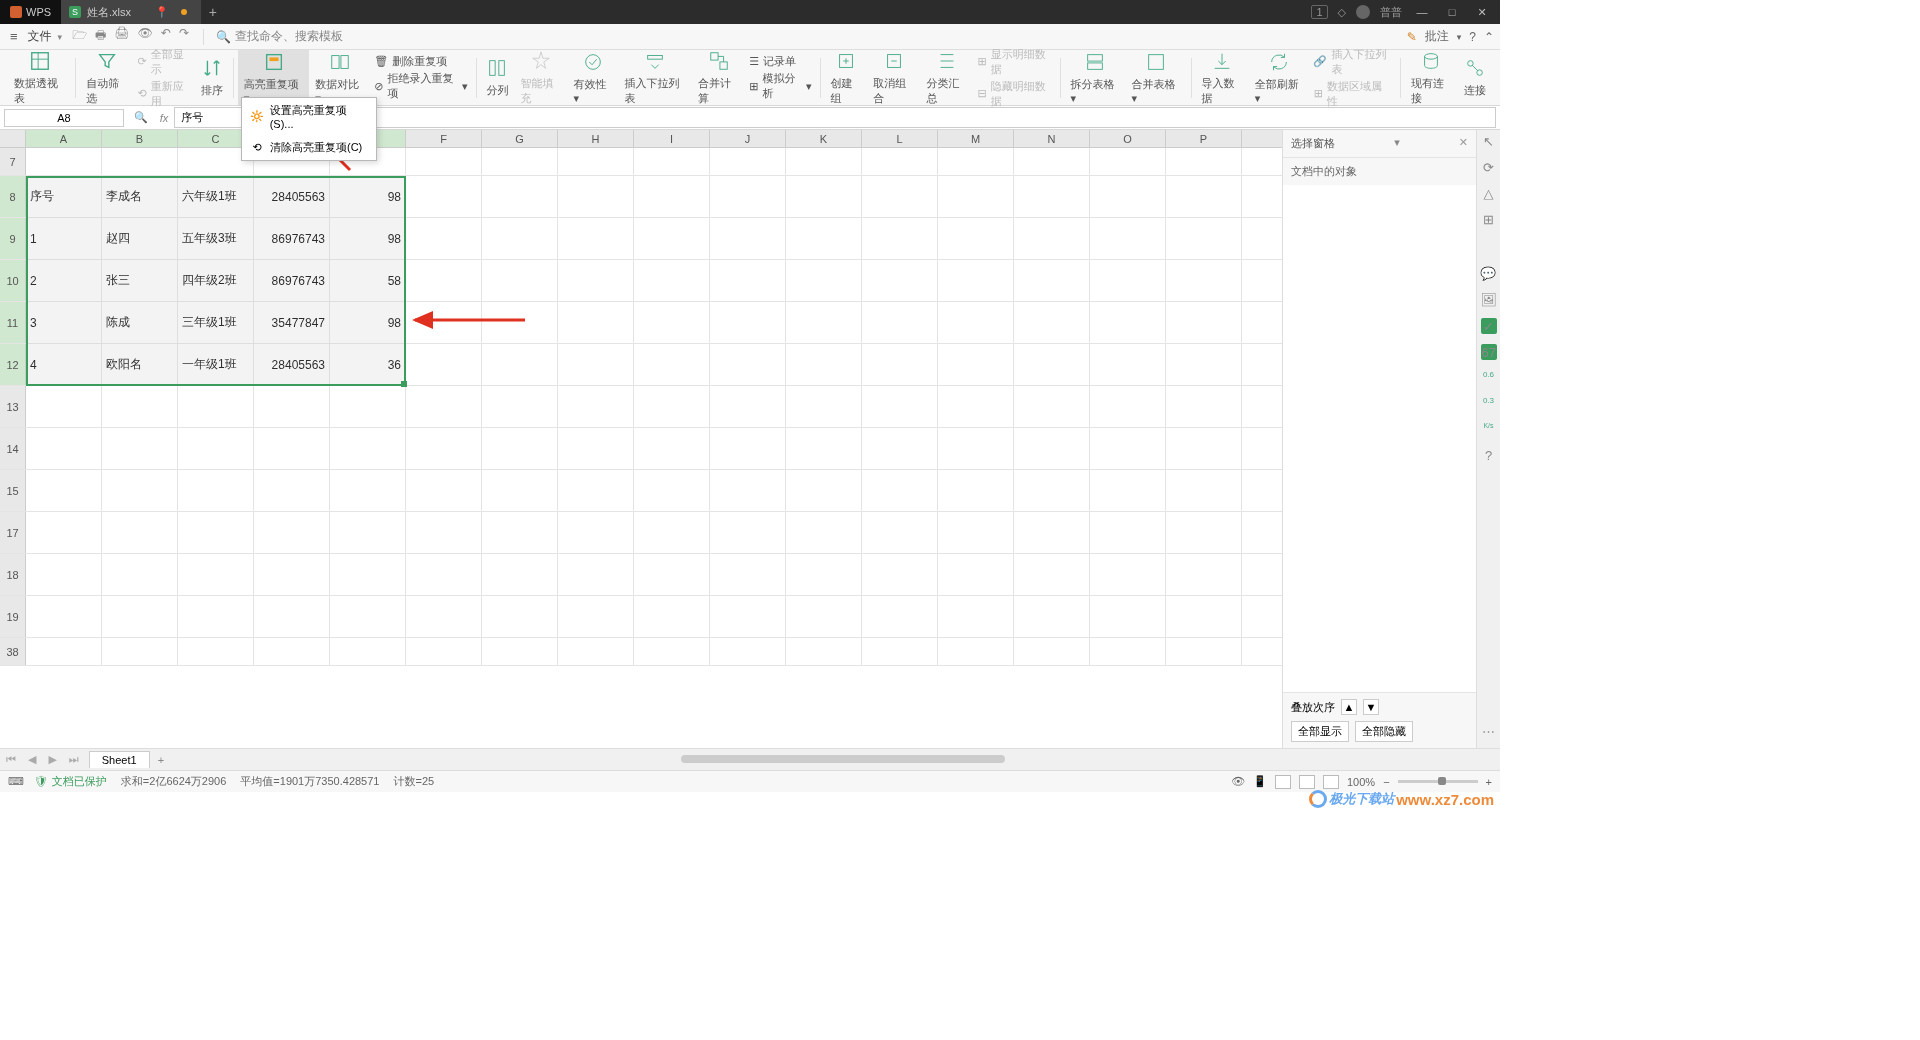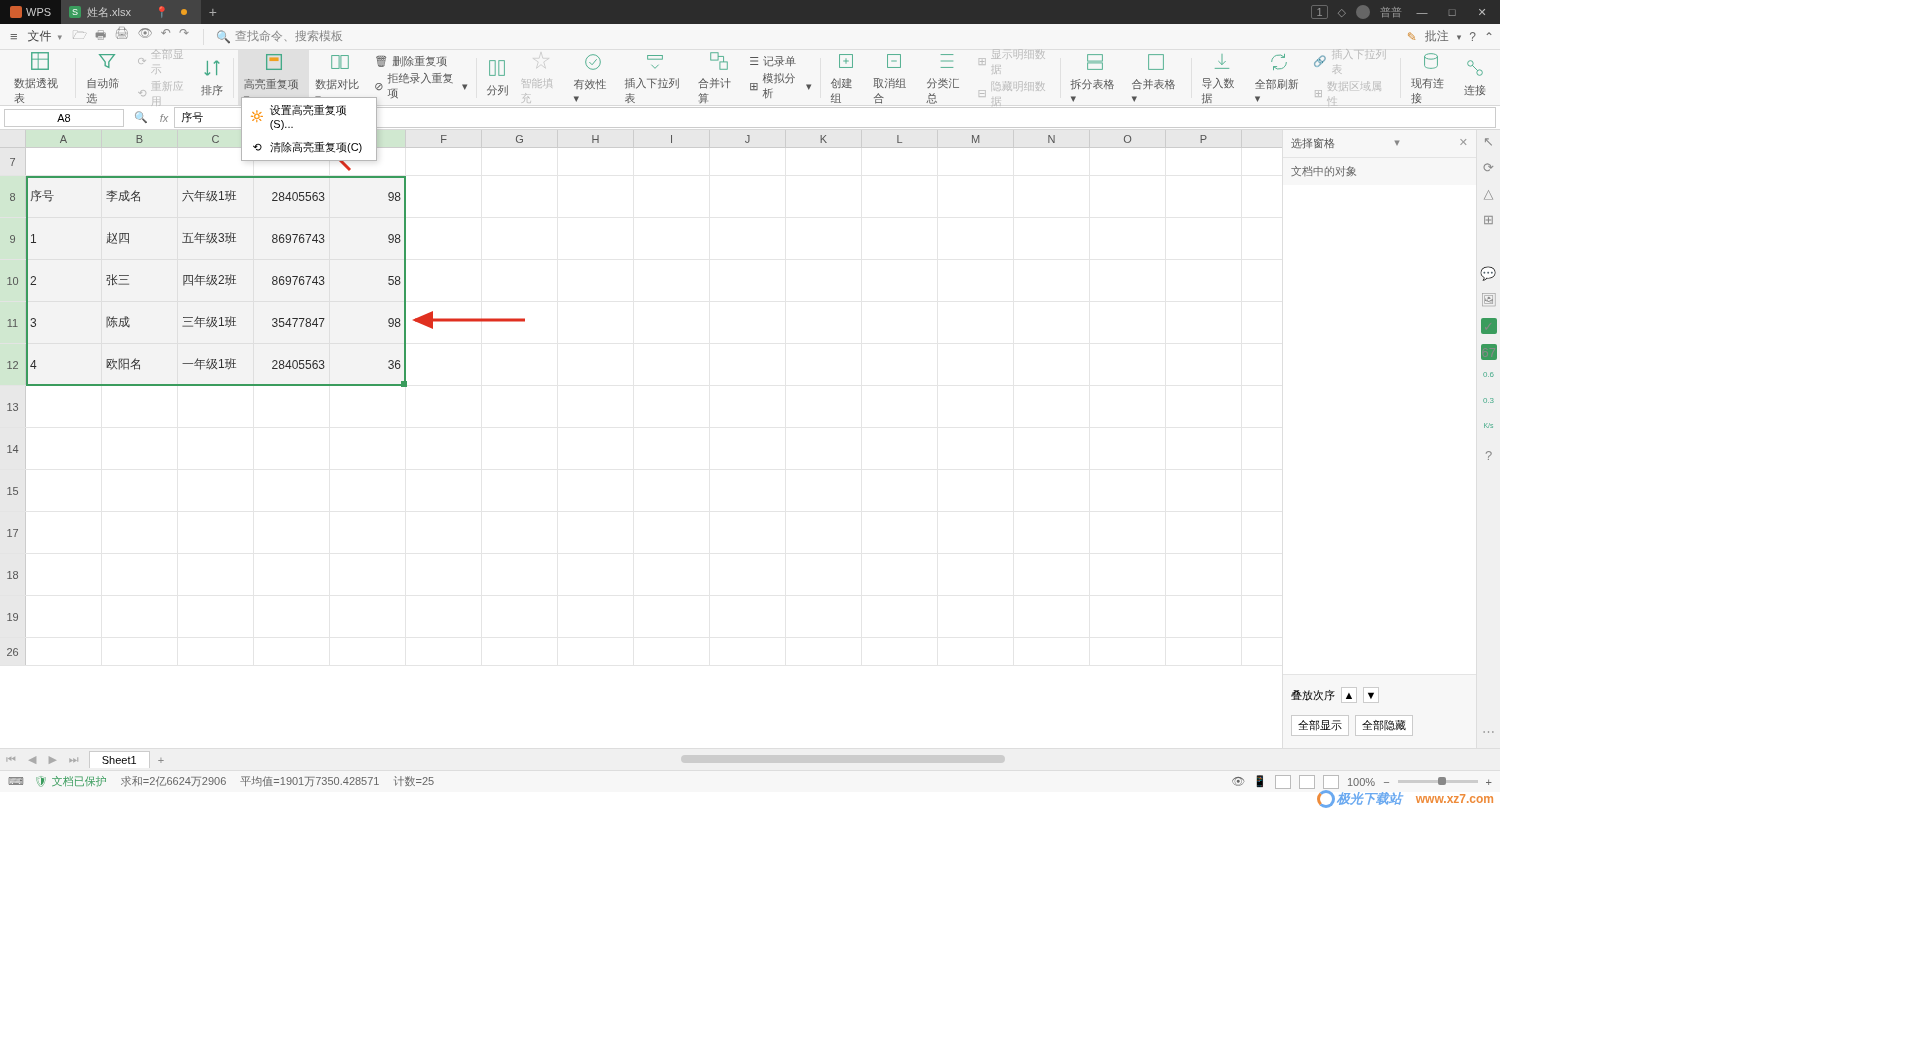--- a/index.html
+++ b/index.html
@@ -64,21 +64,21 @@
 .cell { border-right:1px solid #e4e4e4; padding:0 4px; font-size:12px; display:flex; align-items:center; overflow:hidden;}
 .cell.num { justify-content:flex-end;}
 .sel-range { position:absolute; border:2px solid #3a9c5d; pointer-events:none; background:rgba(200,200,200,0.22);}
 .sel-handle { position:absolute; width:6px; height:6px; background:#3a9c5d; right:-3px; bottom:-3px;}
 
 .right-panel { width:194px; background:#f7f7f7; border-left:1px solid #ddd; display:flex; flex-direction:column; font-size:11px; position:relative;}
 .rp-head { padding:6px 8px; display:flex; justify-content:space-between; color:#555; border-bottom:1px solid #e4e4e4;}
 .rp-close { color:#999; cursor:pointer;}
 .rp-section { padding:6px 8px; color:#666;}
 .rp-body { flex:1; background:#fff; margin:0px;}
-.rp-foot { padding:12px 8px; border-top:1px solid #e4e4e4; display:flex; align-items:center; gap:6px;}
+.rp-foot { padding:6px 8px; border-top:1px solid #e4e4e4; display:flex; align-items:center; gap:6px;}
 .rp-foot .btn { background:#fff; border:1px solid #ccc; padding:2px 6px; font-size:11px;}
 .rp-arrow { width:16px; height:16px; border:1px solid #ccc; background:#fff; display:flex; align-items:center; justify-content:center;}
 
 .side-icons { width:24px; background:#f0f0f0; border-left:1px solid #ddd; display:flex; flex-direction:column; align-items:center; padding-top:4px; gap:10px;}
 .side-icons div { width:16px; height:16px; color:#888; font-size:13px; text-align:center;}
 .badge-green { background:#3a9c5d; color:#fff; border-radius:2px; width:18px; font-size:9px; padding:1px;}
 
 .sheet-tabs { height:22px; background:#f0f0f0; border-top:1px solid #ddd; display:flex; align-items:center; font-size:11px;}
 .st-nav { padding:0 6px; color:#aaa;}
 .st-tab { background:#fff; border:1px solid #ccc; border-bottom:none; padding:2px 12px; margin-left:4px;}
@@ -87,21 +87,21 @@
 .hscroll-track { position:absolute; left:38%; width:25%; height:8px; background:#ccc; border-radius:4px;}
 
 .statusbar { height:22px; background:#f7f7f7; border-top:1px solid #ddd; display:flex; align-items:center; font-size:11px; color:#666; padding:0 8px; gap:14px;}
 .sb-left { display:flex; align-items:center; gap:10px;}
 .sb-shield { color:#3a9c5d; display:flex; align-items:center; gap:4px;}
 .sb-right { margin-left:auto; display:flex; align-items:center; gap:8px;}
 .view-btn { width:16px; height:14px; border:1px solid #bbb; background:#fff;}
 .zoom-slider { width:80px; height:3px; background:#ccc; position:relative;}
 .zoom-thumb { position:absolute; left:40px; top:-3px; width:8px; height:8px; background:#888; border-radius:2px;}
 .watermark { position:absolute; right:6px; bottom:4px; font-size:13px; color:#6aa9f0; font-style:italic; font-weight:bold; display:flex; align-items:center; gap:2px;}
-.watermark small { color:#ee8b3a; font-size:12px; font-style:normal;margin-left:12px;}
+.watermark small { color:#ee8b3a; font-size:15px; font-style:normal;}
 .wm-logo { width:18px; height:18px; border:3px solid #6aa9f0; border-left-color:#ee8b3a; border-radius:50%;}
 </style>
 </head>
 <body>
 
 <div class="titlebar">
   <div class="wps-logo">
     <span class="wps-icon"></span>
     <span>WPS</span>
   </div>
@@ -590,21 +590,21 @@
           <div class="cell" style="width: 76px;"></div>
           <div class="cell" style="width: 76px;"></div>
           <div class="cell" style="width: 76px;"></div>
           <div class="cell" style="width: 76px;"></div>
           <div class="cell" style="width: 76px;"></div>
           <div class="cell" style="width: 76px;"></div>
           <div class="cell" style="width: 76px;"></div>
           <div class="cell" style="width: 76px;"></div>
         </div>
         <div class="row" style="height: 28px;">
-          <div class="row-h">26</div>
+          <div class="row-h">38</div>
           <div class="cell" style="width: 76px;"></div>
           <div class="cell" style="width: 76px;"></div>
           <div class="cell" style="width: 76px;"></div>
           <div class="cell num" style="width: 76px;"></div>
           <div class="cell num" style="width: 76px;"></div>
           <div class="cell" style="width: 76px;"></div>
           <div class="cell" style="width: 76px;"></div>
           <div class="cell" style="width: 76px;"></div>
           <div class="cell" style="width: 76px;"></div>
           <div class="cell" style="width: 76px;"></div>

